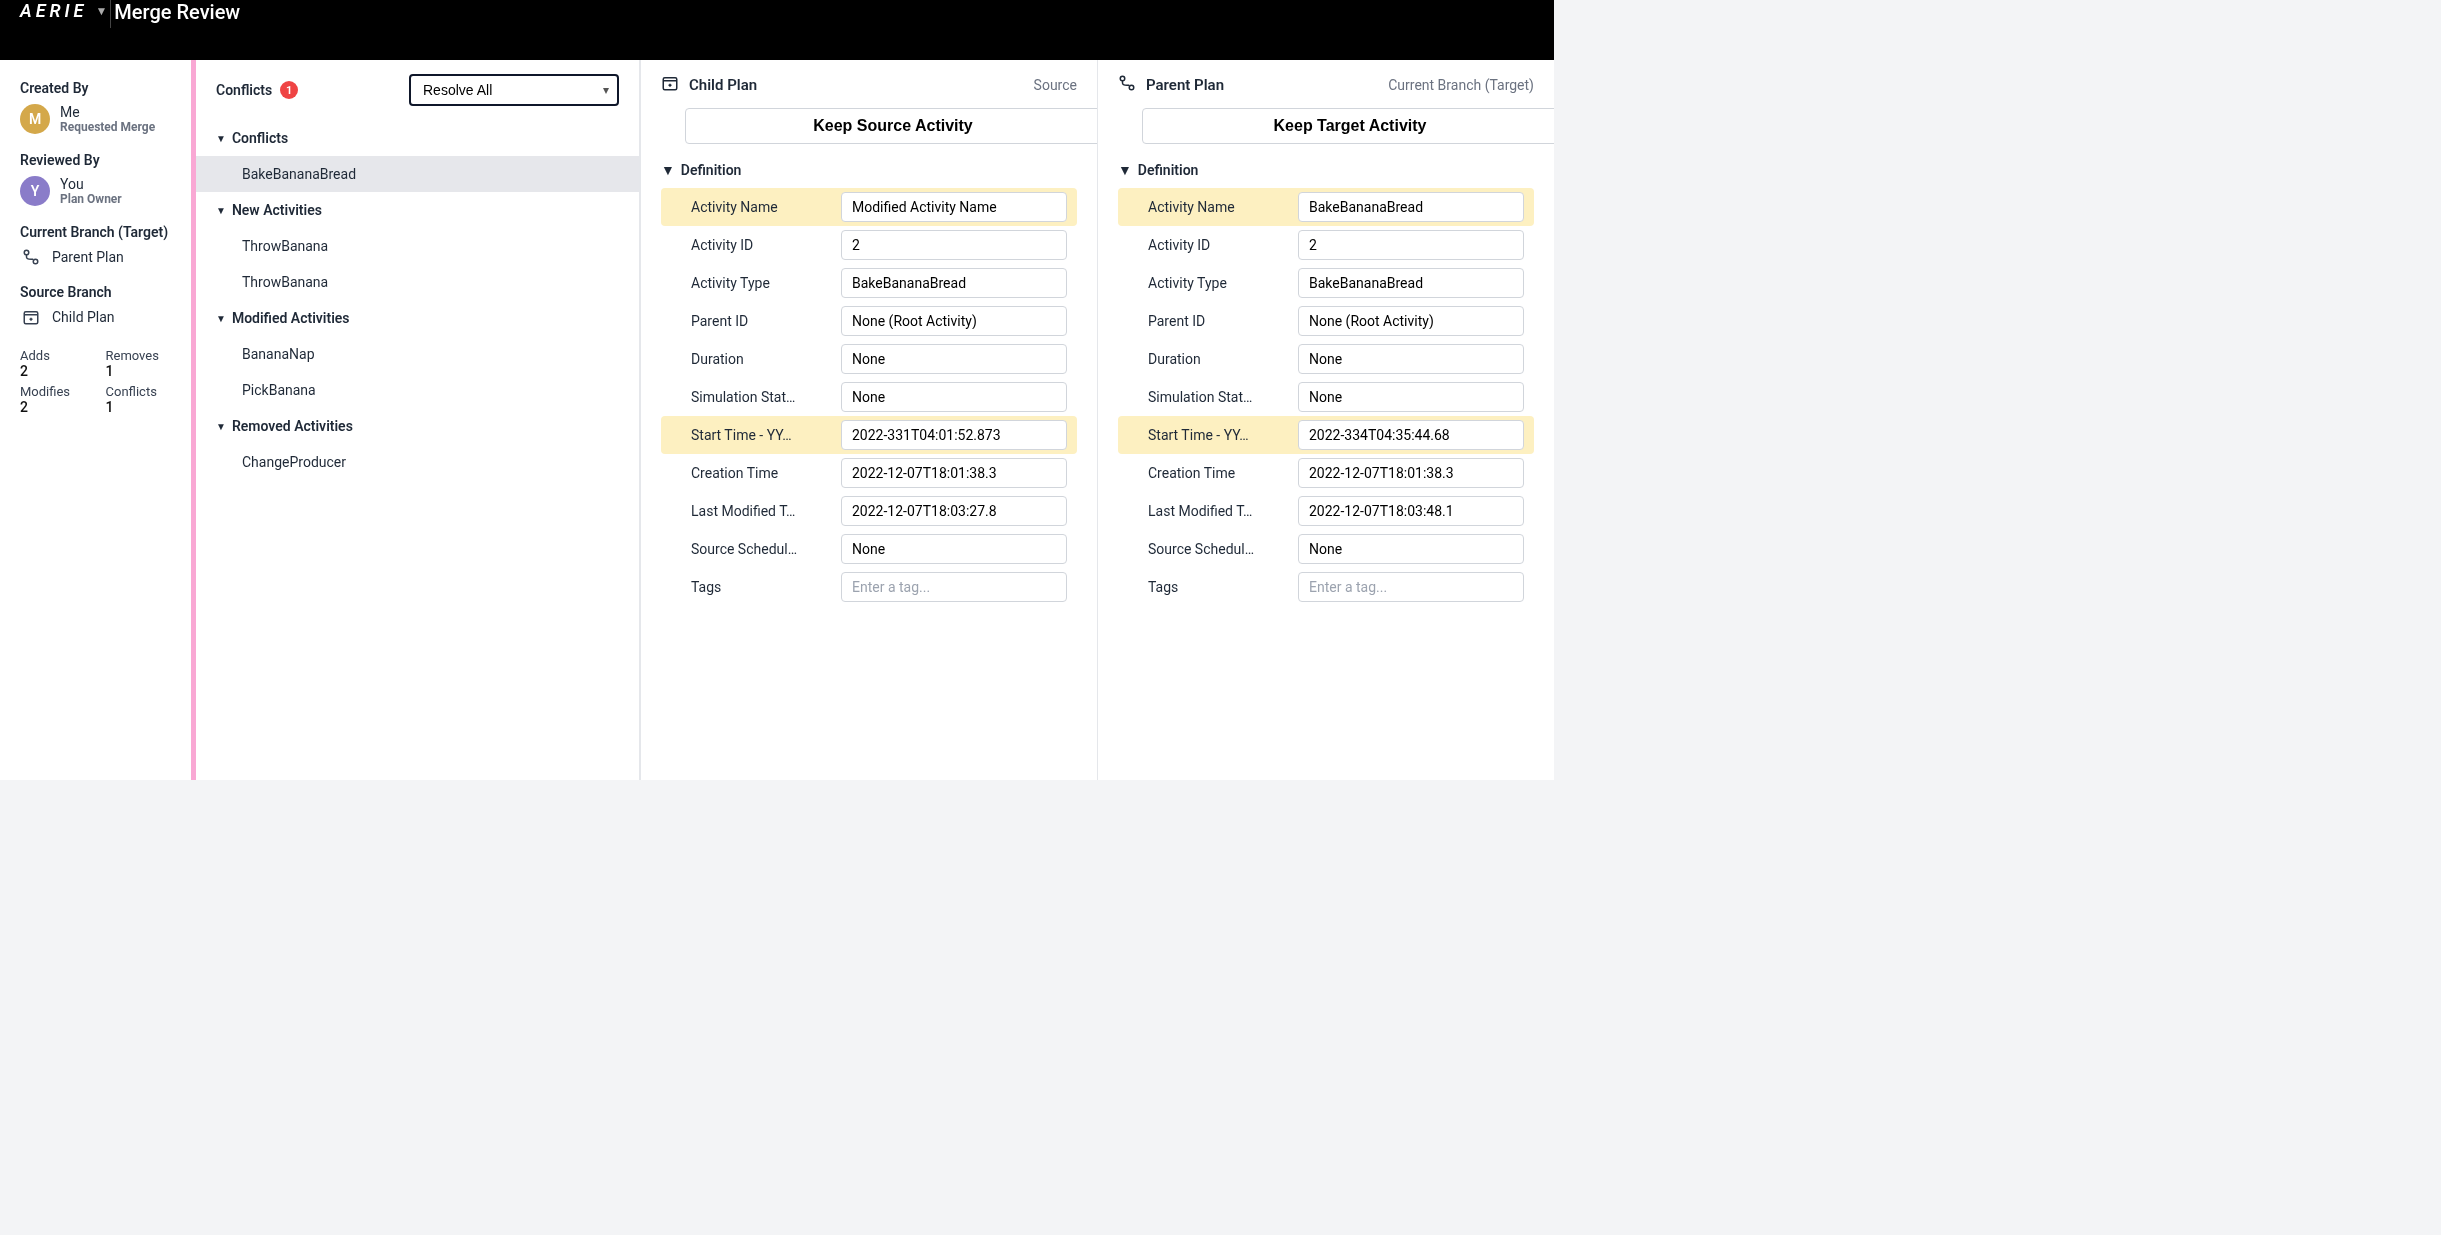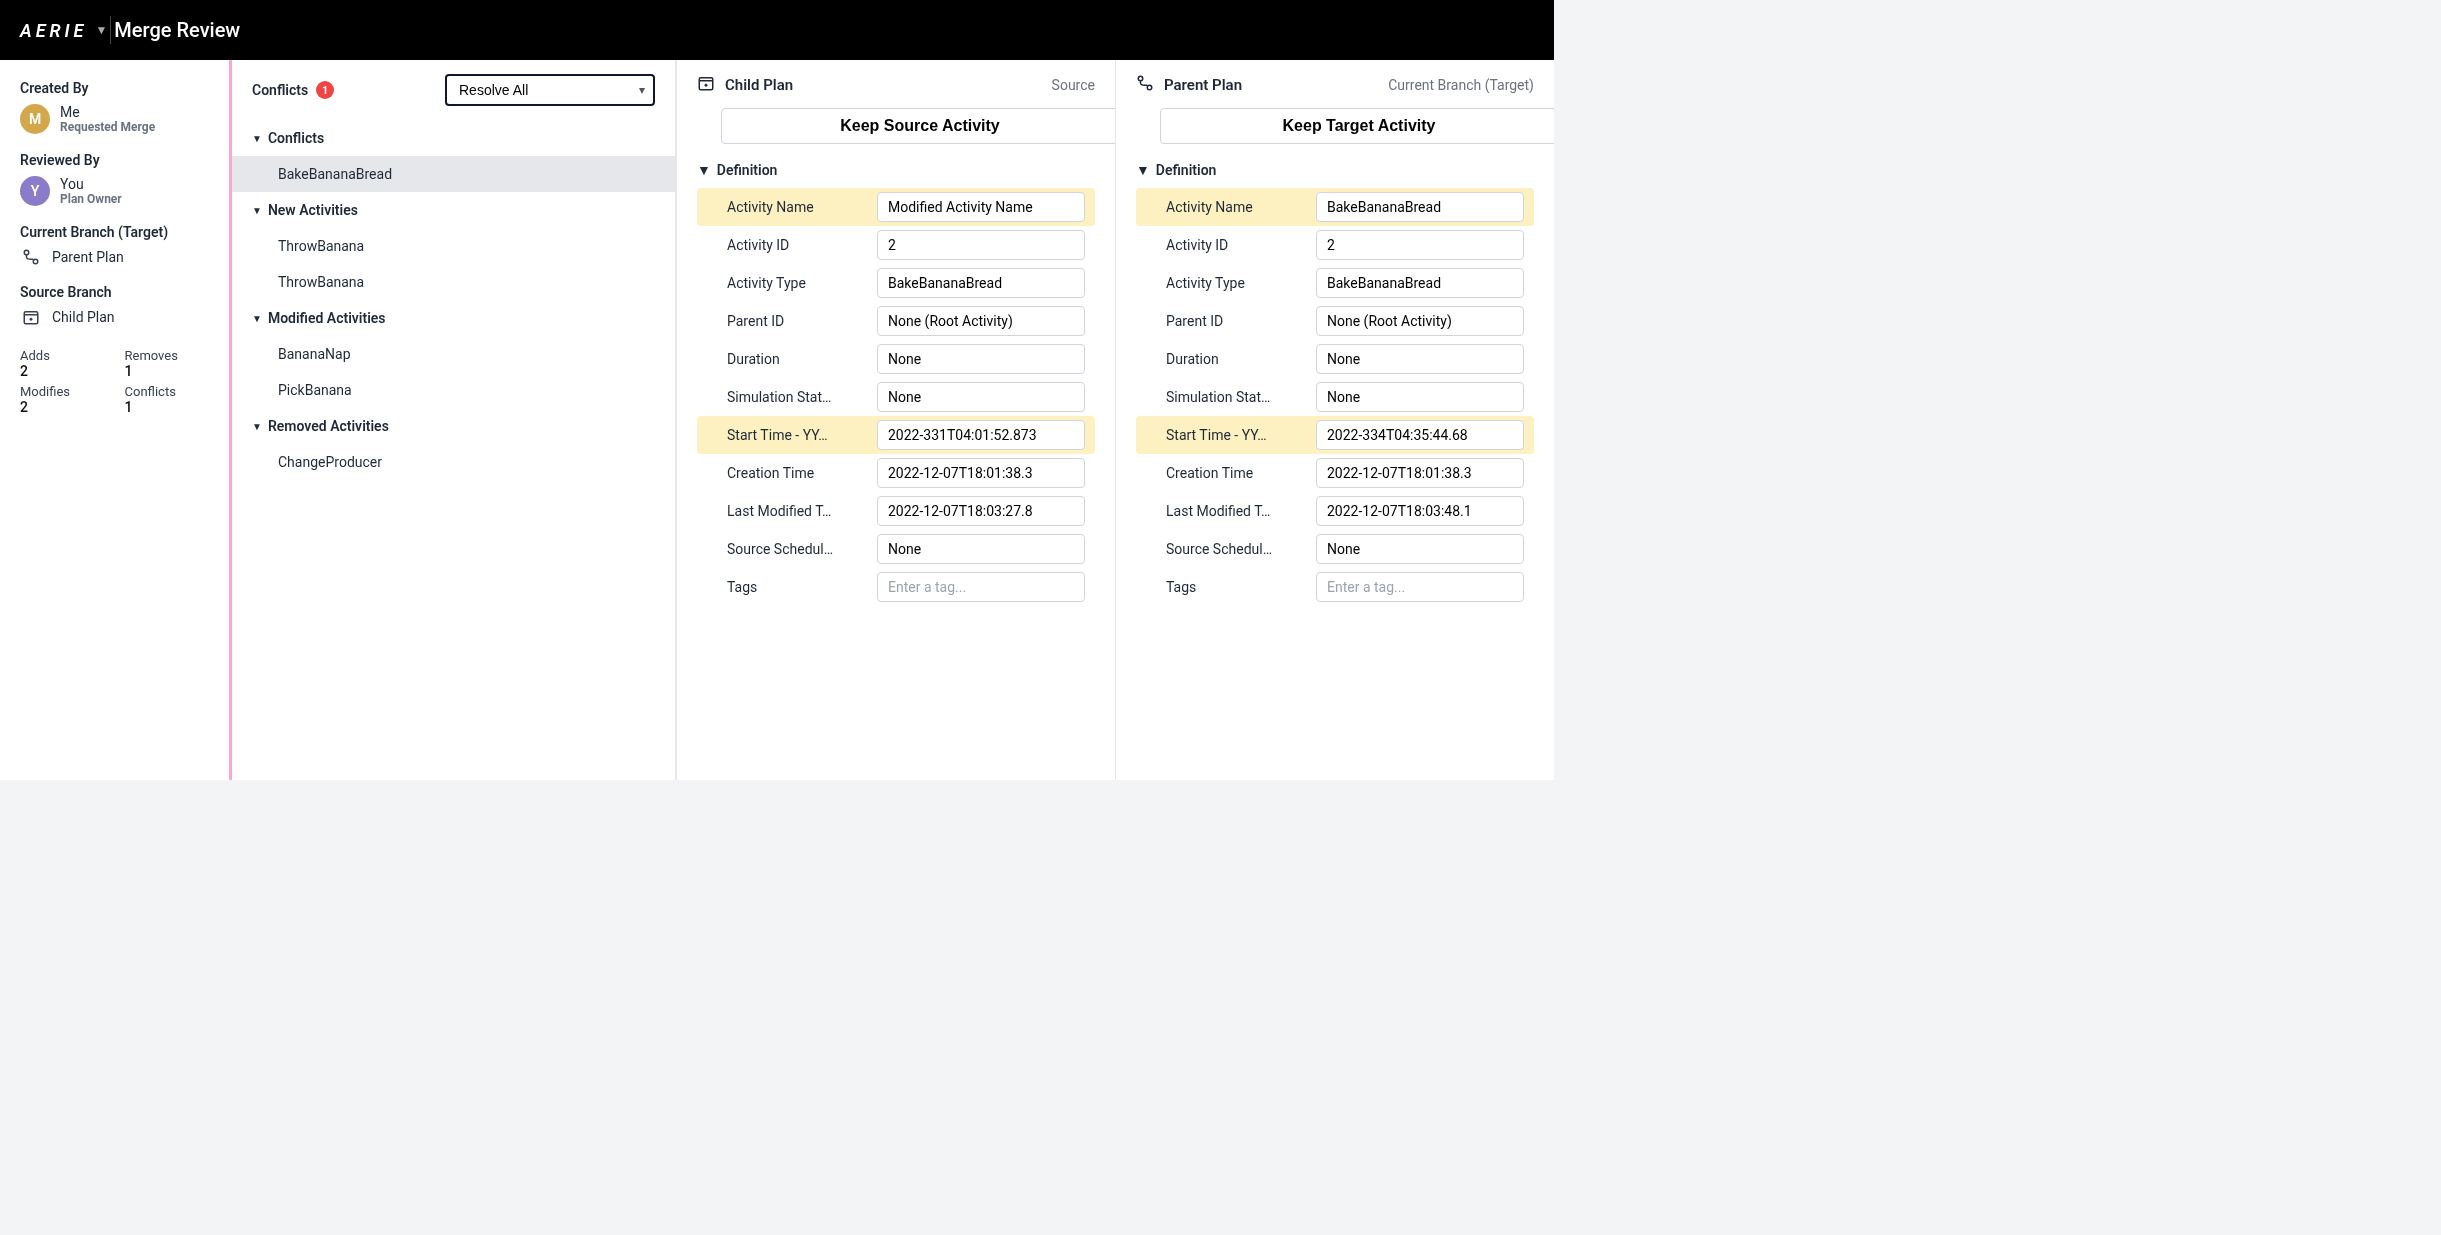--- a/index.html
+++ b/index.html
@@ -1,31 +1,31 @@
 <!DOCTYPE html>
 <html><head>
 <meta charset="utf-8">
 <style>
   * { box-sizing: border-box; margin: 0; padding: 0; }
   html, body { height: 100%; font-family: -apple-system, BlinkMacSystemFont, "Segoe UI", Roboto, sans-serif; font-size: 14px; color: #1f2937; background: #f3f4f6; }
   .app { display: flex; flex-direction: column; height: 780px; width: 1554px; background: #fff; }
 
   
-  .header { display: flex; align-items: center; height: 60px; background: #000; color: #fff; padding: 0 20px; gap: 3px; }
+  .header { display: flex; align-items: flex-start; height: 60px; background: #000; color: #fff; padding: 0 20px; gap: 3px; }
   .logo { display:flex; align-items:center; gap:8px; }
   .logo-text { font-size: 18px; font-weight: 600; letter-spacing: 4px; font-style: italic; }
   .chevdown { font-size: 12px; color:#aaa; }
   .divider-v { width:1px; height:28px; background:#444; }
   .header-title { font-size: 20px; font-weight: 500; }
 
   
   .main { flex:1; display:flex; min-height:0; }
 
   
-  .sidebar-left { width: 232px; border-right:3px solid #f9a8d4; padding: 20px; display:flex; flex-direction:column; gap:18px; }
+  .sidebar-left { width: 196px; border-right:5px solid #f9a8d4; padding: 20px; display:flex; flex-direction:column; gap:18px; }
   .sb-label { font-size:14px; font-weight:600; margin-bottom:8px; }
   .sb-row { display:flex; align-items:center; gap:10px; }
   .avatar { width:30px; height:30px; border-radius:50%; display:flex; align-items:center; justify-content:center; font-weight:600; font-size:14px; color:#fff; }
   .sb-sub { font-size:12px; color:#6b7280;font-weight:bold; }
   .sb-icon { width:22px; display:flex; justify-content:center; color:#374151; }
   .stats { display:grid; grid-template-columns:1fr 1fr; gap:5px 20px; margin-top:4px; }
   .stat-label { font-size:13px; color:#374151; }
   .stat-val { font-size:14px; font-weight:500; color:#111; }
 
   

